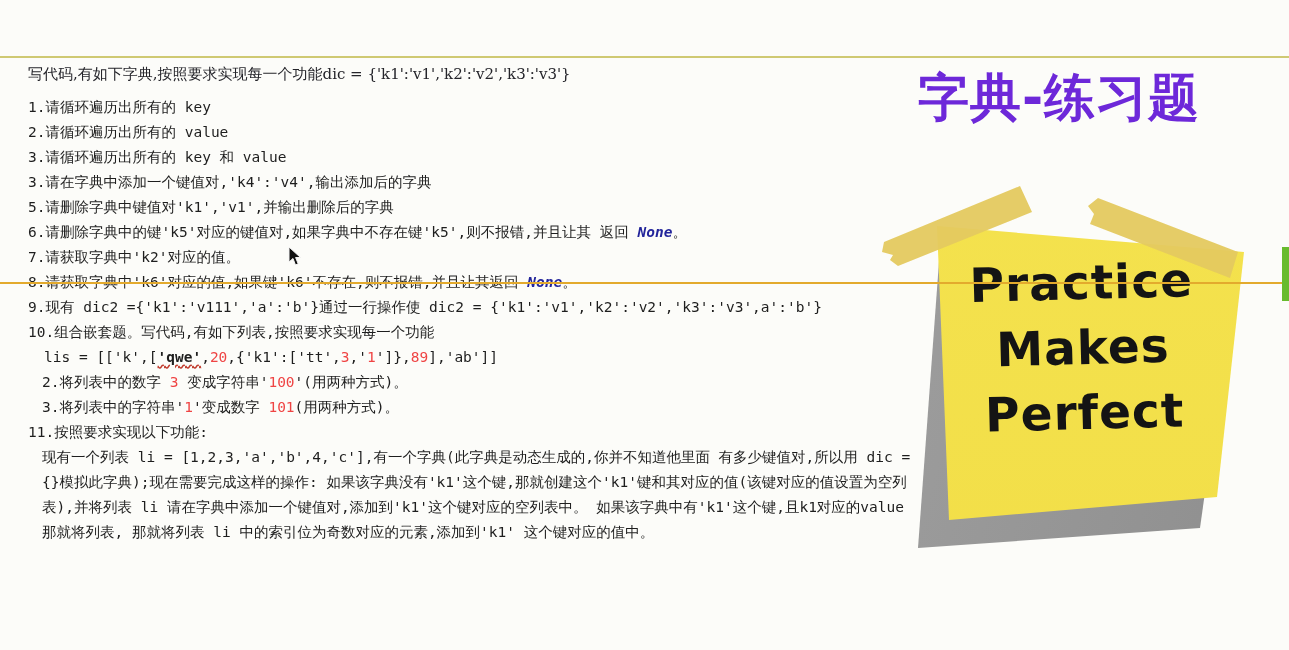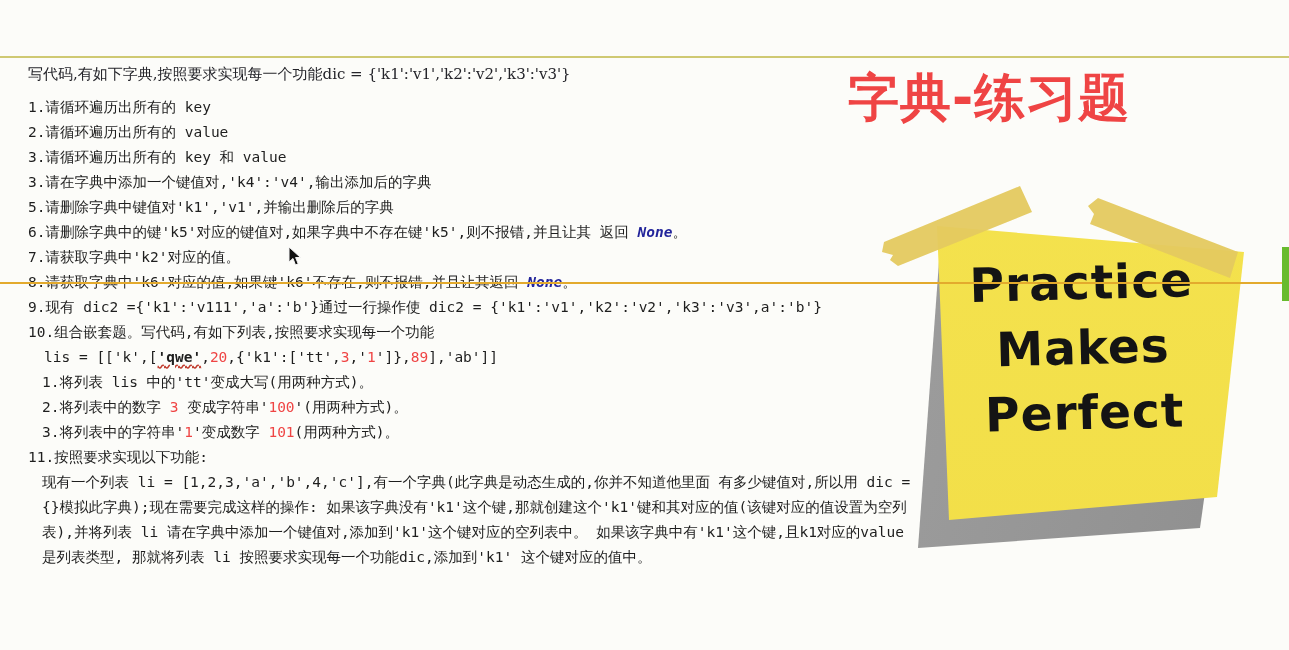--- a/index.html
+++ b/index.html
@@ -12,22 +12,22 @@
   .line{height:25px;line-height:25px;white-space:pre;}
   .l-serif{font-family:"DejaVu Serif","Liberation Serif",serif;font-size:15px;
            margin-bottom:8px;color:#24242a;}
   .l-sub{padding-left:14px;}
   .l-code{padding-left:16px;}
   .l-para{padding-left:14px;}
   .seg-blue{color:#ef4444;}
   .seg-navy{color:#23259b;font-weight:bold;font-style:italic;}
   .seg-wavy{text-decoration:underline;text-decoration-style:wavy;
             text-decoration-color:#c0392b;text-underline-offset:2px;font-weight:bold;}
-  .page-title{left:848px;top:64px;width:322px;text-align:left;z-index:3;
-              font-size:51px;font-weight:800;letter-spacing:1px;color:#ef4444;}
+  .page-title{left:898px;top:64px;width:322px;text-align:center;z-index:3;
+              font-size:51px;font-weight:800;letter-spacing:1px;color:#6d28d9;}
   
   .layer{left:0;top:0;width:1289px;height:650px;}
   .shadow-sheet{z-index:4;background:linear-gradient(105deg,#cdcdcd 0%,#a7a7a7 45%,#8d8d8d 100%);
      clip-path:polygon(940px 248px,1235px 278px,1200px 528px,918px 548px);}
   .note{z-index:5;background:linear-gradient(180deg,#e7cd3c 0%,#eed63f 11%,#f4e24e 26%,#f2de47 100%);
      clip-path:polygon(937px 226px,1244px 252px,1217px 497px,949px 520px);}
   .note-text{left:948px;top:250px;width:270px;z-index:6;transform:rotate(-1.5deg);
      text-align:center;font-size:47px;font-weight:800;line-height:65px;
      letter-spacing:1px;color:#141414;}
   .tape{z-index:7;}
@@ -50,28 +50,27 @@
     <div class="line l-item"><span>2.请循环遍历出所有的 value</span></div>
     <div class="line l-item"><span>3.请循环遍历出所有的 key 和 value</span></div>
     <div class="line l-item"><span>3.请在字典中添加一个键值对,'k4':'v4',输出添加后的字典</span></div>
     <div class="line l-item"><span>5.请删除字典中键值对'k1','v1',并输出删除后的字典</span></div>
     <div class="line l-item"><span>6.请删除字典中的键'k5'对应的键值对,如果字典中不存在键'k5',则不报错,并且让其 返回 </span><span class="seg-navy">None</span><span>。</span></div>
     <div class="line l-item"><span>7.请获取字典中'k2'对应的值。</span></div>
     <div class="line l-item"><span>8.请获取字典中'k6'对应的值,如果键'k6'不存在,则不报错,并且让其返回 </span><span class="seg-navy">None</span><span>。</span></div>
     <div class="line l-item"><span>9.现有 dic2 ={'k1':'v111','a':'b'}通过一行操作使 dic2 = {'k1':'v1','k2':'v2','k3':'v3',a':'b'}</span></div>
     <div class="line l-item"><span>10.组合嵌套题。写代码,有如下列表,按照要求实现每一个功能</span></div>
     <div class="line l-code"><span>lis = [['k',[</span><span class="seg-wavy">'qwe'</span><span>,</span><span class="seg-blue">20</span><span>,{'k1':['tt',</span><span class="seg-blue">3</span><span>,'</span><span class="seg-blue">1</span><span>']},</span><span class="seg-blue">89</span><span>],'ab']]</span></div>
-    <div class="line l-sub"><span>1.将列表 lis 中的'tt'变成大写(用两种方式)。</span></div>
     <div class="line l-sub"><span>2.将列表中的数字 </span><span class="seg-blue">3</span><span> 变成字符串'</span><span class="seg-blue">100</span><span>'(用两种方式)。</span></div>
     <div class="line l-sub"><span>3.将列表中的字符串'</span><span class="seg-blue">1</span><span>'变成数字 </span><span class="seg-blue">101</span><span>(用两种方式)。</span></div>
     <div class="line l-item"><span>11.按照要求实现以下功能:</span></div>
     <div class="line l-para"><span>现有一个列表 li = [1,2,3,'a','b',4,'c'],有一个字典(此字典是动态生成的,你并不知道他里面 有多少键值对,所以用 dic =</span></div>
     <div class="line l-para"><span>{}模拟此字典);现在需要完成这样的操作: 如果该字典没有'k1'这个键,那就创建这个'k1'键和其对应的值(该键对应的值设置为空列</span></div>
     <div class="line l-para"><span>表),并将列表 li 请在字典中添加一个键值对,添加到'k1'这个键对应的空列表中。 如果该字典中有'k1'这个键,且k1对应的value</span></div>
-    <div class="line l-para"><span>是列表类型, 那就将列表 li 按照要求实现每一个功能dic,添加到'k1' 这个键对应的值中。</span></div>
+    <div class="line l-para"><span>那就将列表, 那就将列表 li 中的索引位为奇数对应的元素,添加到'k1' 这个键对应的值中。</span></div>
   </div>
 
 <div class="abs page-title">字典-练习题</div>
 
 <div class="abs layer shadow-sheet"></div>
 <div class="abs layer note"></div>
 <div class="abs note-text">
     <div>Practice</div>
     <div>Makes</div>
     <div>Perfect</div>

